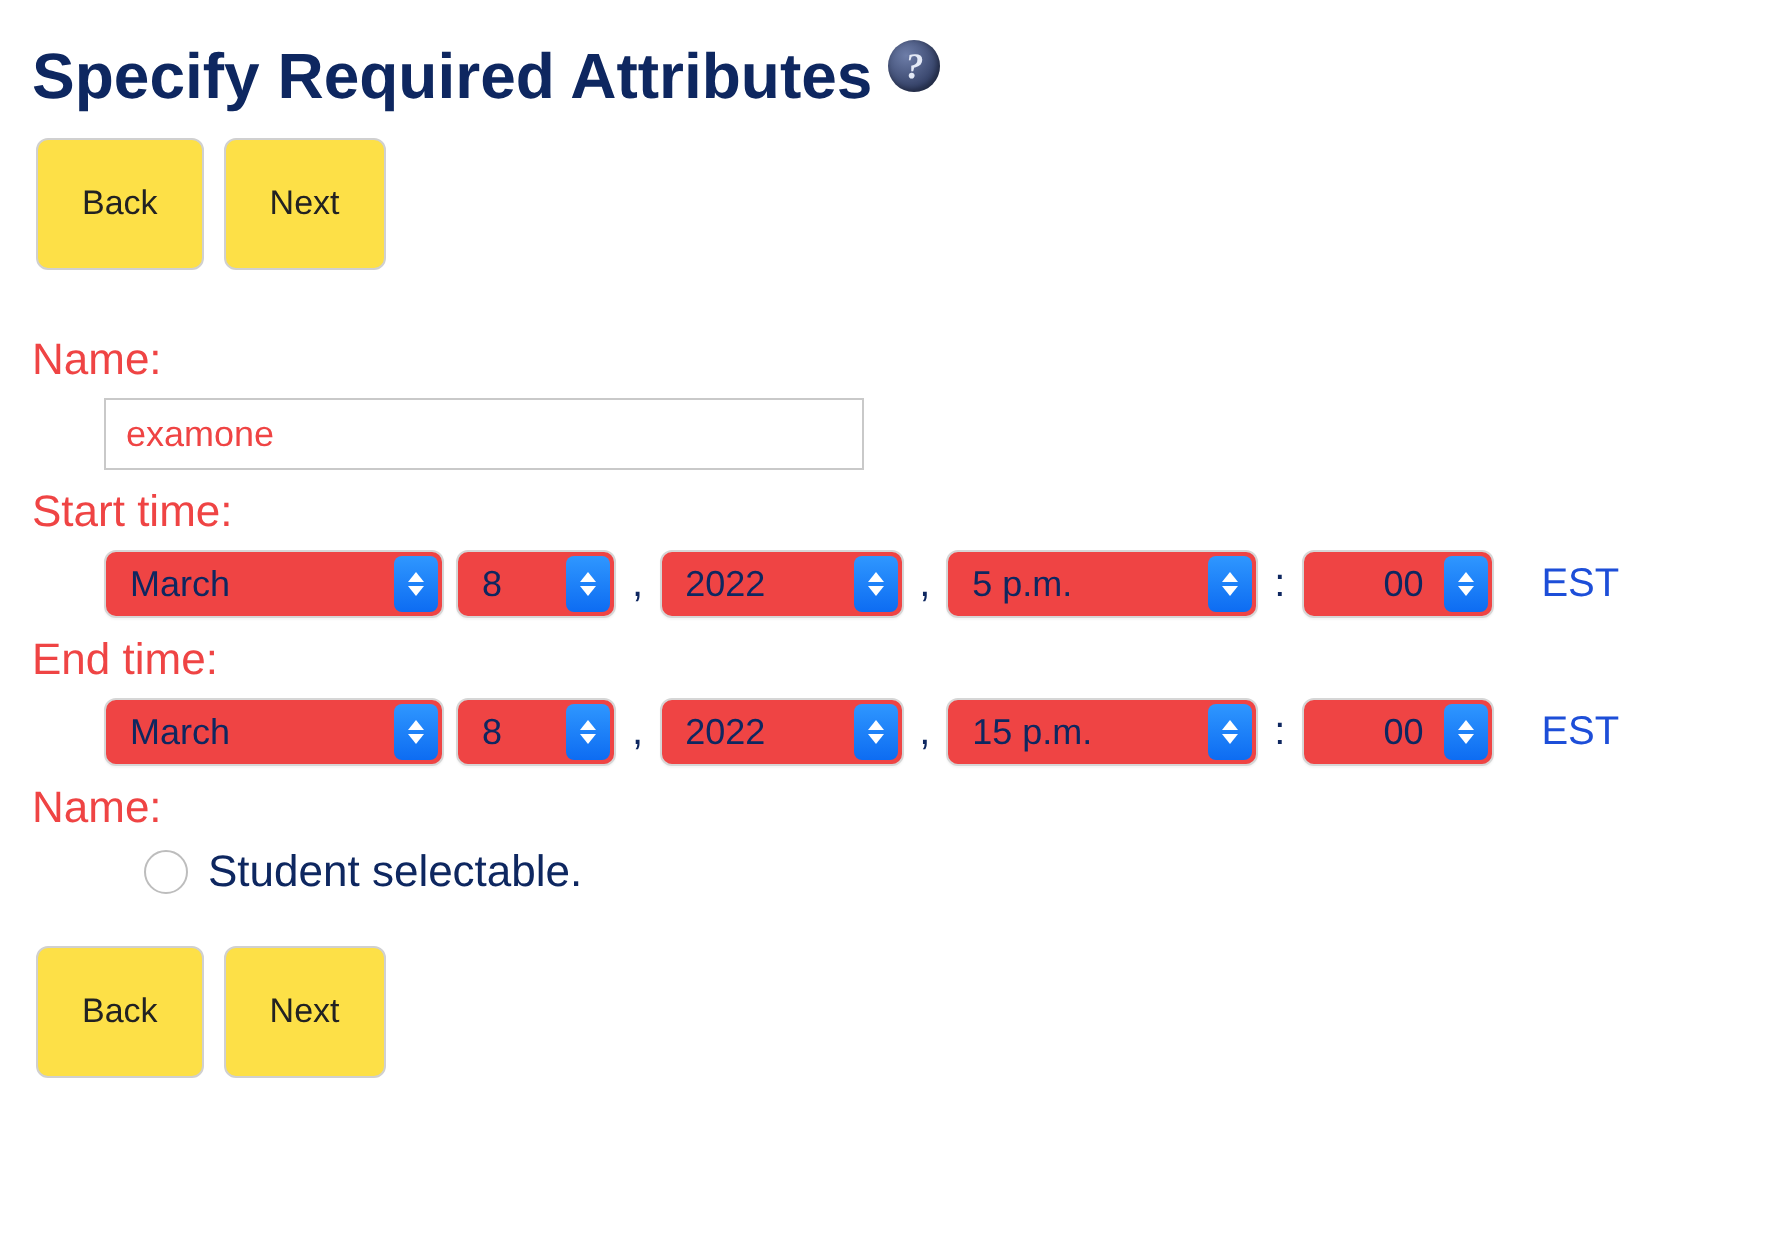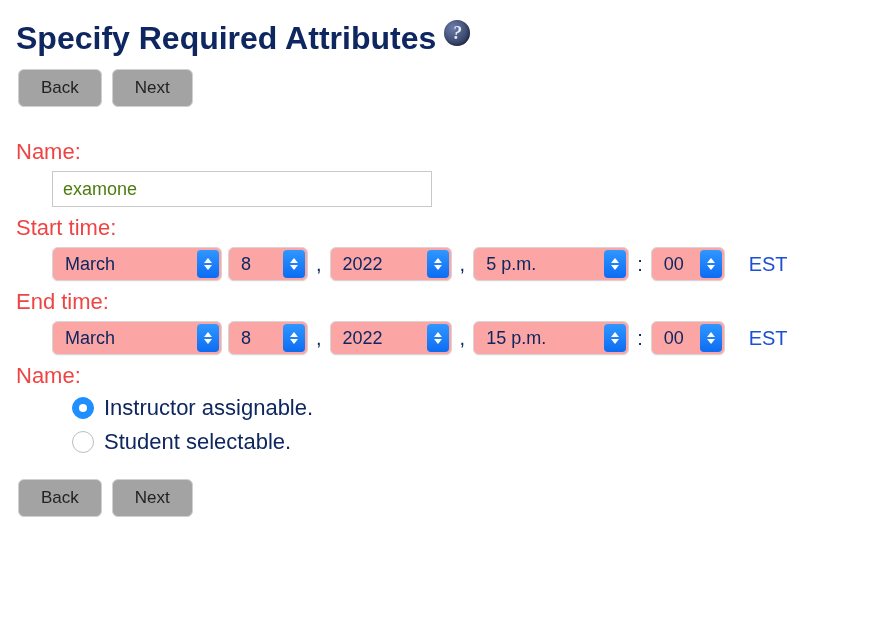--- a/index.html
+++ b/index.html
@@ -30,58 +30,58 @@
       font-style: italic;
       font-size: 18px;
       align-items: center;
       justify-content: center;
       box-shadow: inset -1px -1px 3px rgba(0,0,0,0.4);
       cursor: pointer;
     }
     .btn-row { display: flex; gap: 10px; margin: 8px 0 32px 8px; }
     .btn-row.bottom { margin-top: 24px; margin-bottom: 0; }
     button.nav {
-      background: #a3a3a3;
+      background: #fde047;
       border: 1px solid #d0d0d0;
       border-radius: 6px;
-      padding: 8px 22px;
+      padding: 22px 22px;
       font-size: 17px;
       color: #222;
       cursor: pointer;
     }
     .field { margin: 8px 0 0 6px; }
     .field-label {
       font-size: 22px;
       color: #ef4444;
       margin-bottom: 6px;
     }
     .name-input {
       margin-left: 36px;
       display: block;
       width: 380px;
       height: 36px;
       padding: 4px 10px;
       font-size: 18px;
-      color: #4d7c0f;
+      color: #ef4444;
       border: 1px solid #c9c9c9;
     }
     .dt-row {
       display: flex;
       align-items: center;
       gap: 6px;
       margin-left: 36px;
       margin-bottom: 6px;
     }
     .select-wrap {
       position: relative;
       display: inline-flex;
       align-items: center;
       border: 1px solid #d6d6d6;
       border-radius: 6px;
-      background: #fca5a5;
+      background: #ef4444;
       box-shadow: 0 1px 1px rgba(0,0,0,0.04);
       height: 34px;
       padding-right: 26px;
       cursor: pointer;
     }
     .select-wrap .val {
       padding: 0 10px 0 12px;
       font-size: 18px;
       color: #0e2760;
       white-space: nowrap;
@@ -106,21 +106,21 @@
       width: 0; height: 0;
       border-left: 4px solid transparent;
       border-right: 4px solid transparent;
     }
     .select-wrap .arrows::before { border-bottom: 5px solid #fff; }
     .select-wrap .arrows::after  { border-top: 5px solid #fff; }
     .w-month { width: 170px; }
     .w-day   { width: 80px; }
     .w-year  { width: 122px; }
     .w-hour  { width: 156px; }
-    .w-min   { width: 74px; }
+    .w-min   { width: 96px; padding-left: 28px; }
     .sep {
       font-size: 20px;
       color: #0e2760;
       padding: 0 2px;
     }
     .tz {
       font-size: 20px;
       color: #1d4ed8;
       margin-left: 18px;
     }
@@ -231,24 +231,20 @@
       <span class="arrows"></span>
     </div>
     <span class="tz">EST</span>
   </div>
 </div>
 
 <div class="field">
   <div class="field-label">Name:</div>
   <div class="radio-group">
     <div class="radio-row">
-      <span class="radio checked"></span>
-      <span class="radio-label">Instructor assignable.</span>
-    </div>
-    <div class="radio-row">
       <span class="radio"></span>
       <span class="radio-label">Student selectable.</span>
     </div>
   </div>
 </div>
 
 <div class="btn-row bottom">
   <button class="nav">Back</button>
   <button class="nav">Next</button>
 </div>

